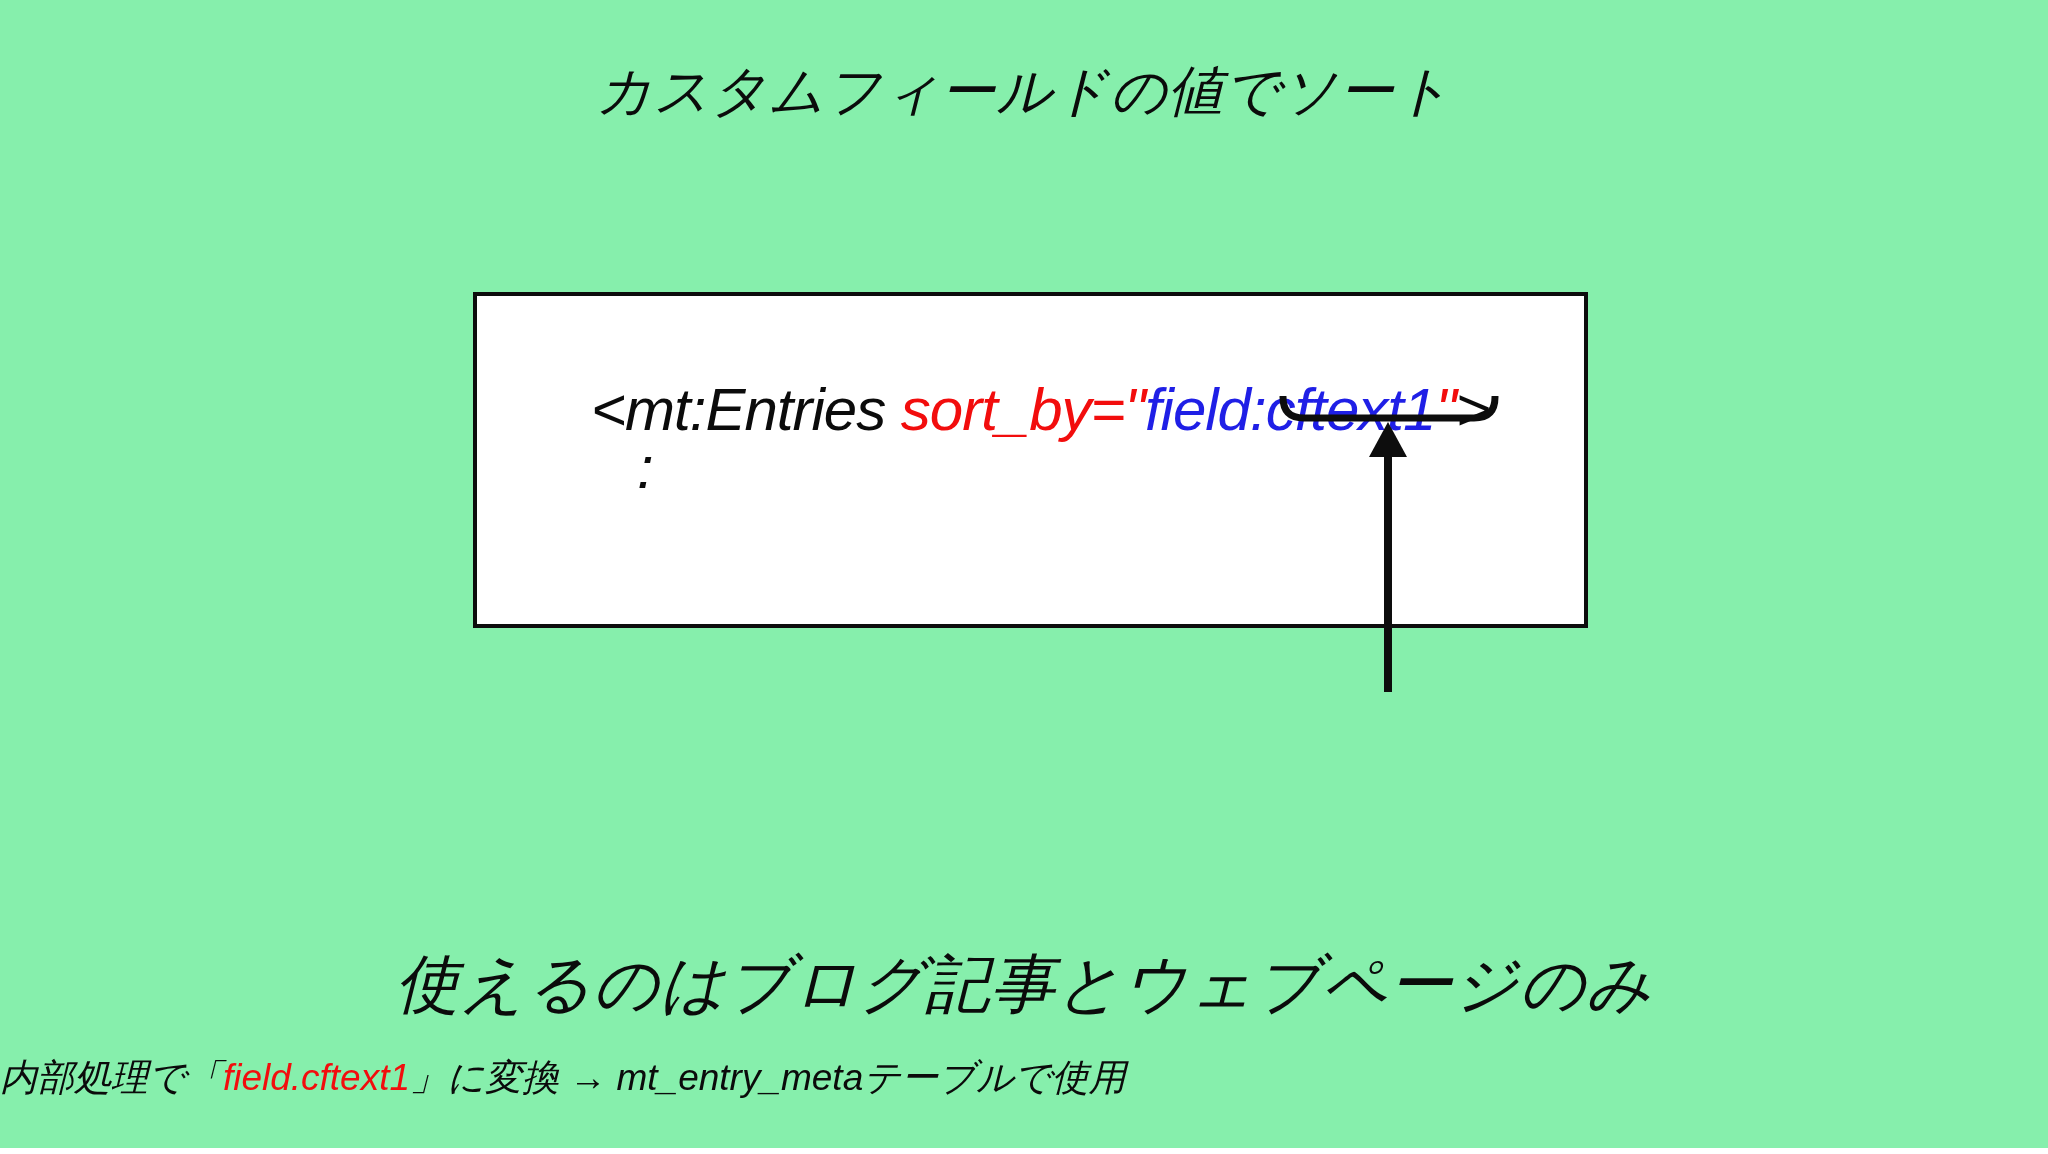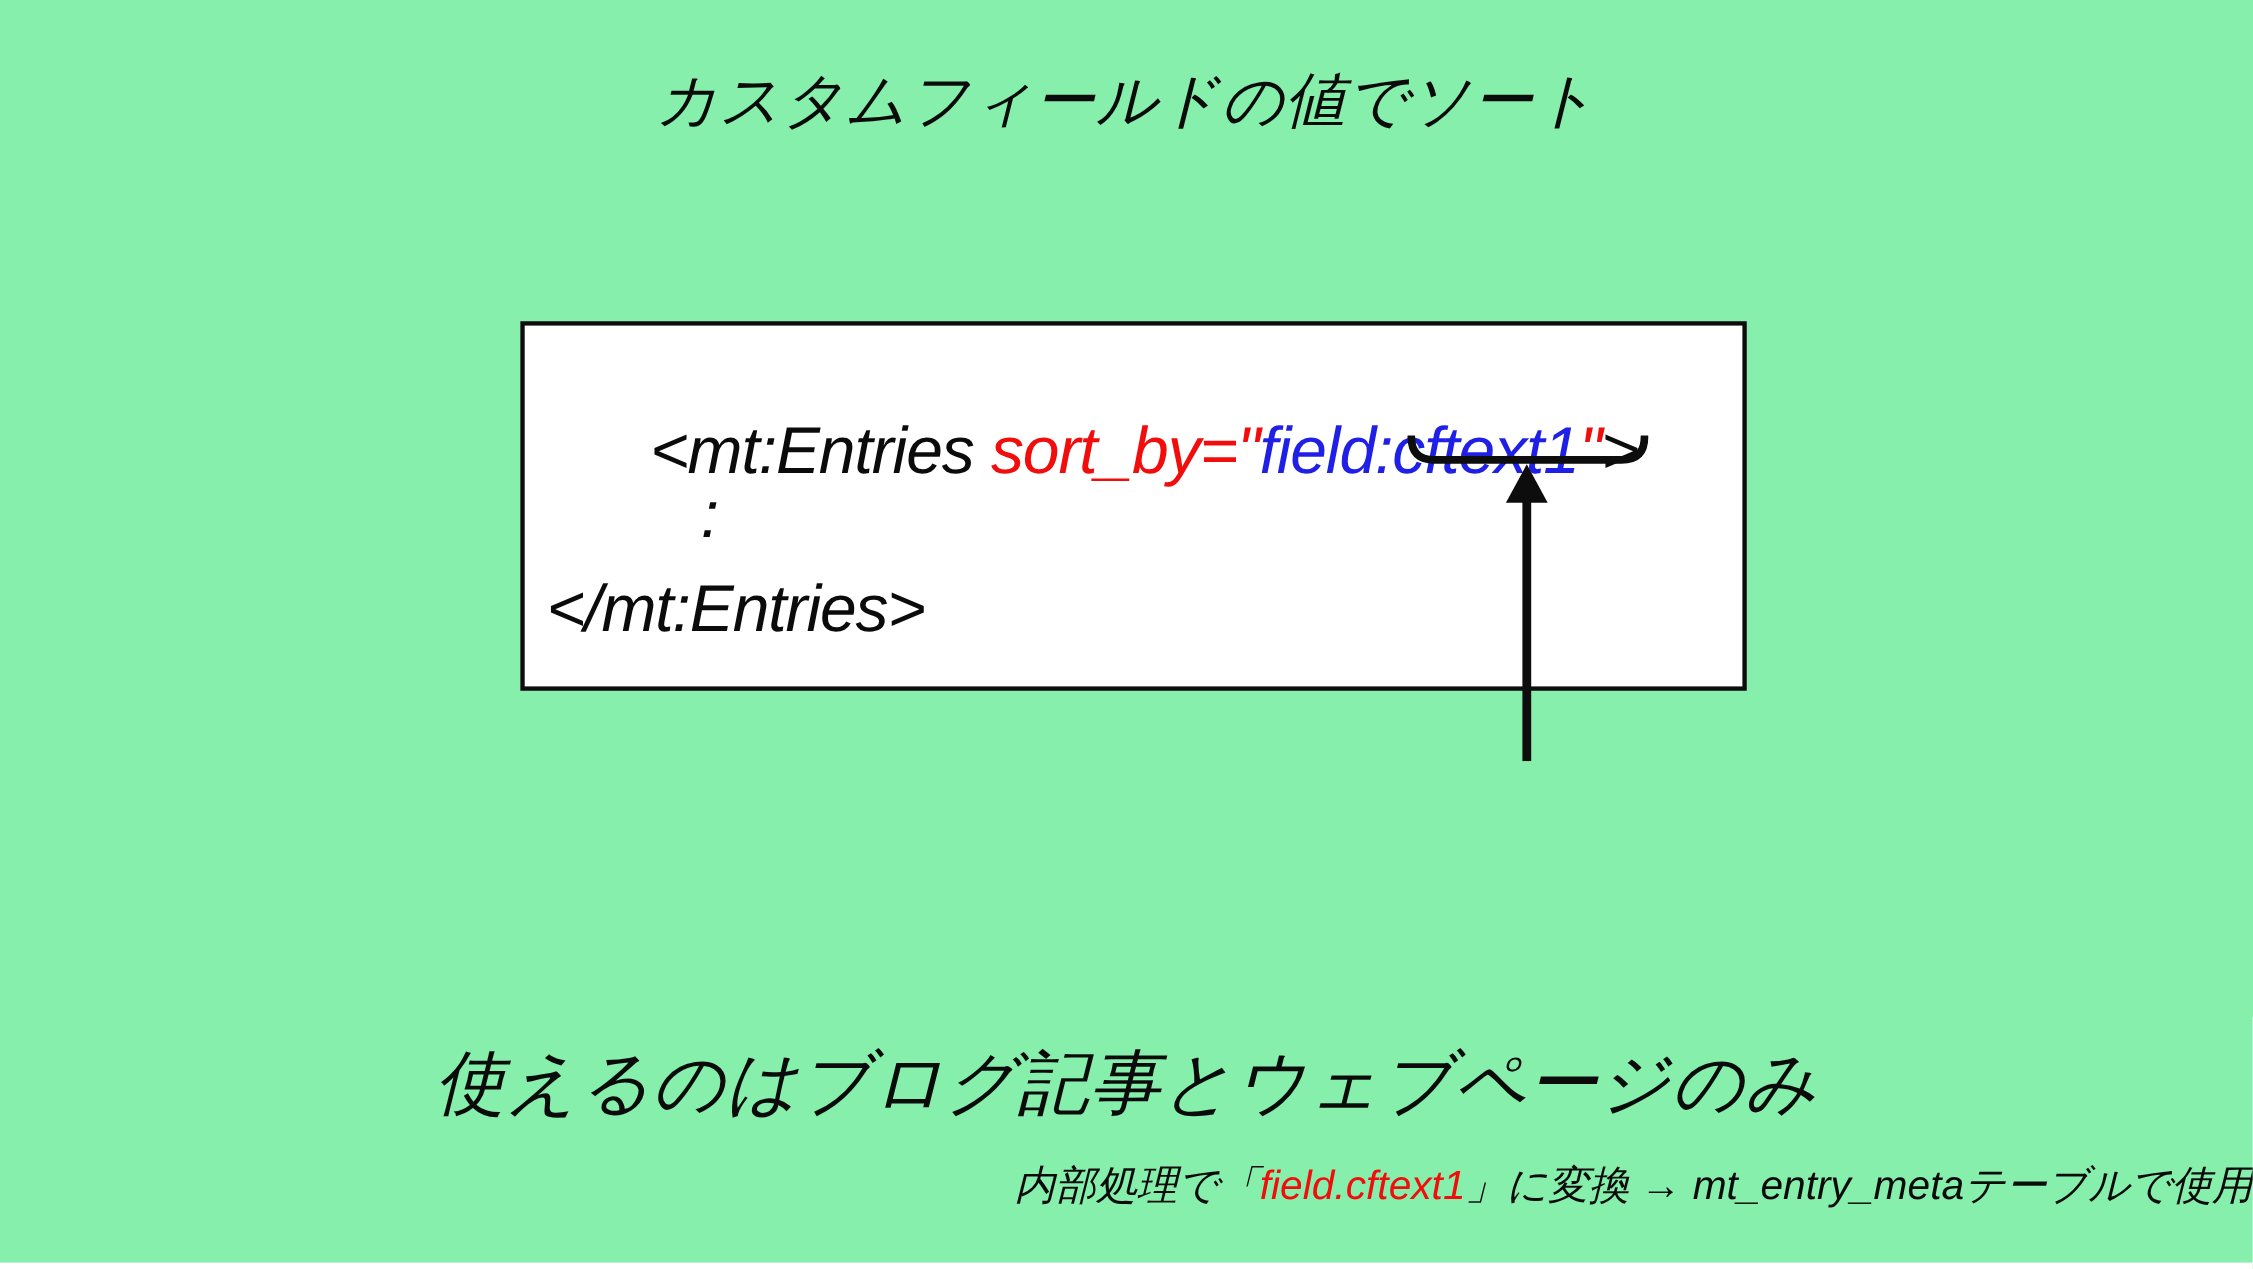--- a/index.html
+++ b/index.html
@@ -86,40 +86,39 @@
     line-height: 1.15;
     letter-spacing: 1px;
     color: #0b0b0b;
     white-space: nowrap;
   }
   .footer-sub {
     position: absolute;
     top: 1056px;
     left: 0;
     width: 100%;
-    text-align: right;
+    text-align: left;
     font-size: 37px;
     line-height: 1.2;
     color: #0b0b0b;
     white-space: nowrap;
   }
 </style>
 </head>
 <body>
 
 <div class="canvas">
 
   <div class="slide-title">カスタムフィールドの値でソート</div>
 
   <div class="code-box">
     <div class="code-line code-line-1">
       <span style="color: rgb(11, 11, 11);">&lt;mt:Entries </span><span style="color: rgb(242, 13, 13);">sort_by="</span><span style="color: rgb(31, 31, 230);">field:cftext1</span><span style="color: rgb(242, 13, 13);">"</span><span style="color: rgb(11, 11, 11);">&gt;</span>
     </div>
     <div class="code-line code-line-2">:</div>
-    <div class="code-line code-line-3">&lt;/mt:Entries&gt;</div>
   </div>
 
   <svg class="underbrace-svg" viewBox="0 0 220 28" xmlns="http://www.w3.org/2000/svg">
     <path d="M 4,1 C 4,13 9,22 25,22 L 195,22 C 211,22 216,13 216,1" fill="none" stroke="#0d0d0d" stroke-width="7" stroke-linecap="round"></path>
   </svg>
 
   <svg class="arrow-svg" viewBox="0 0 56 272" xmlns="http://www.w3.org/2000/svg">
     <polygon points="28,2 9,37 47,37" fill="#0d0d0d"></polygon>
     <rect x="24" y="34" width="8" height="238" fill="#0d0d0d"></rect>
   </svg>

